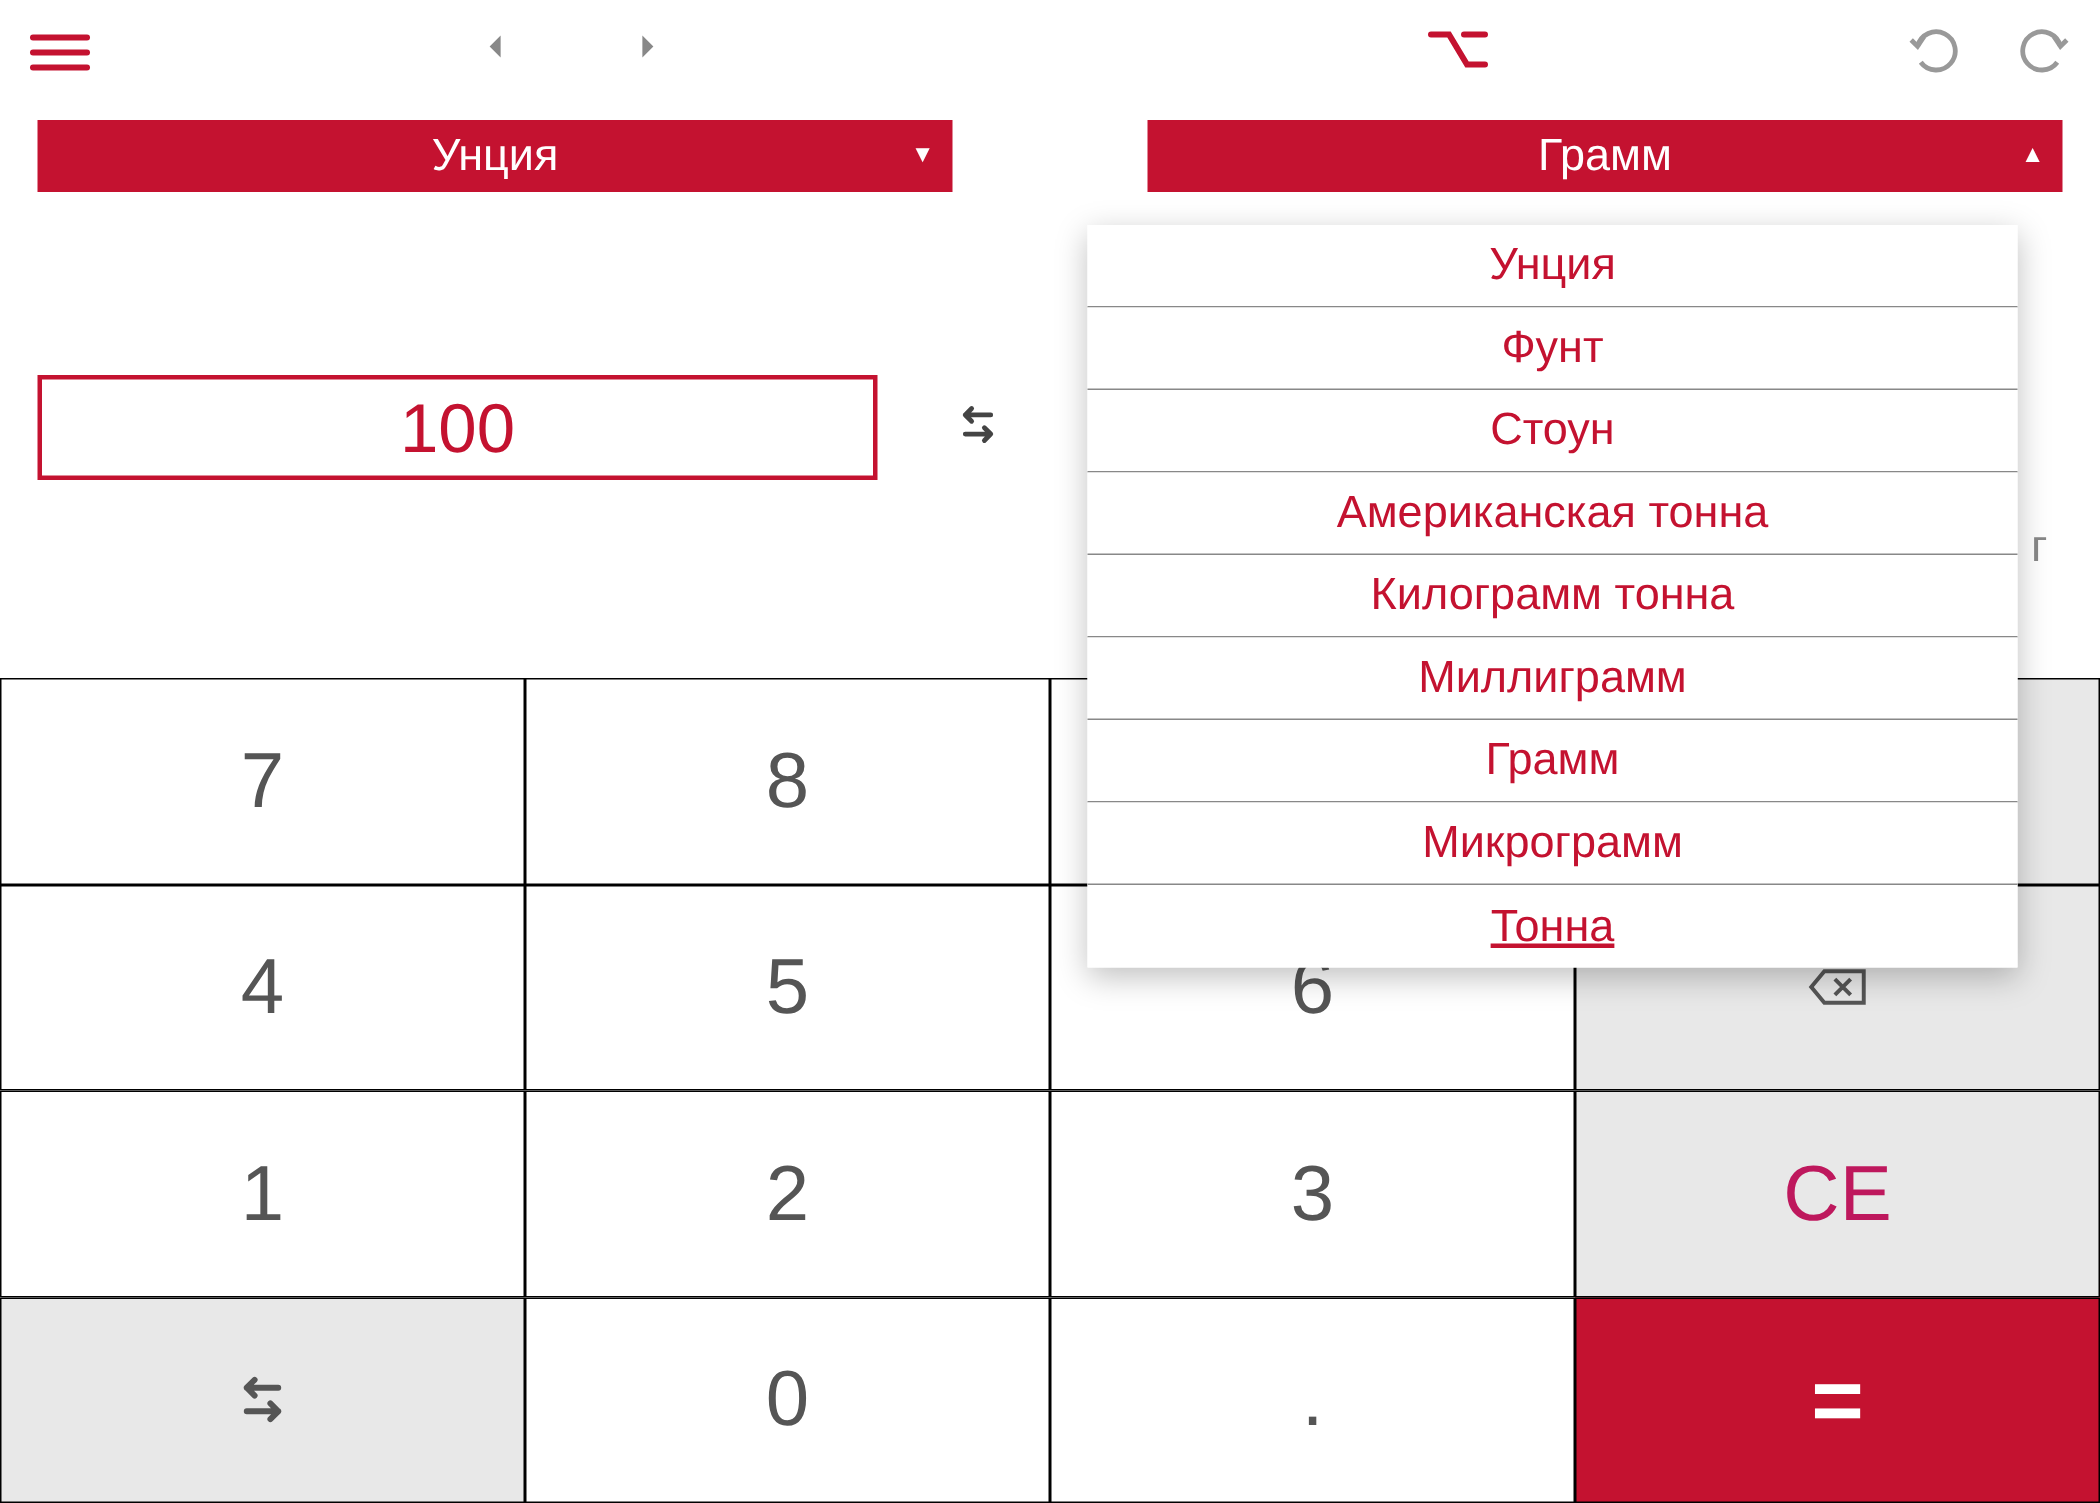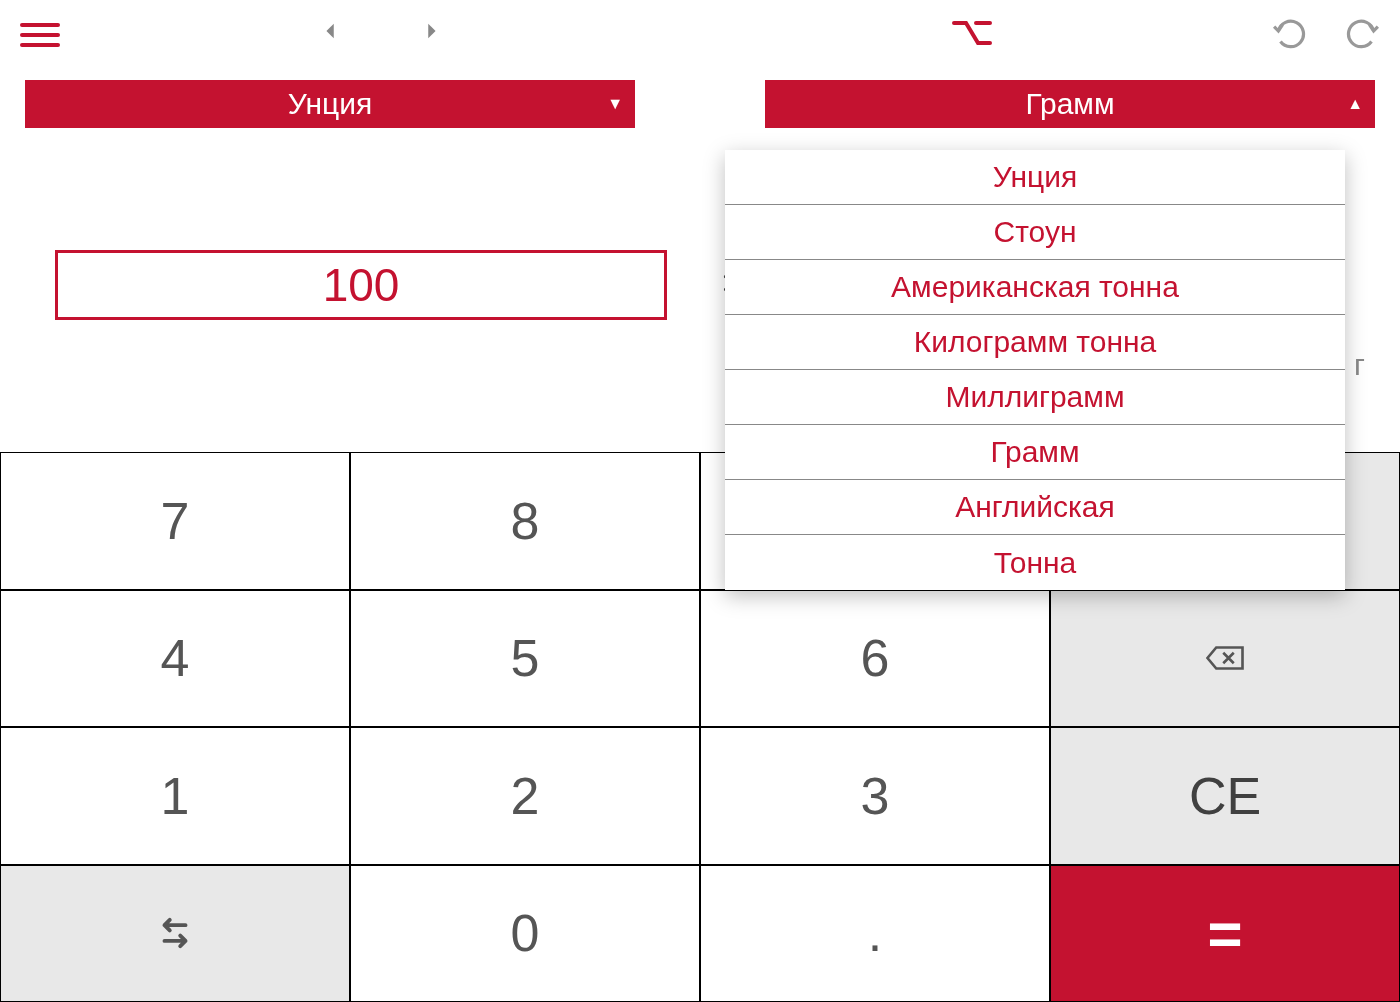--- a/index.html
+++ b/index.html
@@ -17,33 +17,33 @@
   .arrow-btn { width: 30px; height: 30px; cursor: pointer; color: #888; }
   
   .alt-icon { color: #c41230; font-size: 36px; font-weight: bold; cursor: pointer; margin-right: 280px; }
   .undo-icon, .redo-icon { color: #888; cursor: pointer; }
   
   .selectors { display: flex; padding: 10px 25px 0 25px; gap: 130px; position: relative; }
   .select-box { flex: 1; height: 48px; background: #c41230; color: #fff; display: flex; align-items: center; justify-content: center; font-size: 30px; position: relative; cursor: pointer; }
   .select-box .caret { position: absolute; right: 12px; font-size: 16px; }
   
   .values-row { display: flex; align-items: center; padding: 60px 25px 0 25px; gap: 40px; position: relative; }
-  .value-input { width: 612px; height: 70px; border: 3px solid #c41230; text-align: center; font-size: 46px; color: #c41230; background: #fff; outline: none; margin-left: 30px; }
+  .value-input { width: 560px; height: 70px; border: 3px solid #c41230; text-align: center; font-size: 46px; color: #c41230; background: #fff; outline: none; }
   .swap-btn { color: #444; cursor: pointer; margin-left: 10px; }
   .output-val { flex: 1; text-align: right; font-size: 30px; color: #888; padding-right: 10px; margin-top: 160px; }
   
   .keypad { position: absolute; left: 0; right: 0; bottom: 0; height: 550px; display: grid; grid-template-columns: repeat(4, 1fr); grid-template-rows: repeat(4, 1fr); }
   .key { border: 1px solid #000; display: flex; align-items: center; justify-content: center; font-size: 52px; color: #555; background: #fff; cursor: pointer; user-select: none; }
-  .key.fn { background: #e8e8e8; color: #404040; }
+  .key.fn { background: #e8e8e8; color: #be185d; }
   .key.eq { background: #c41230; color: #fff; font-size: 60px; font-weight: bold; }
   .key svg { width: 42px; height: 42px; }
   
   .dropdown { position: absolute; top: 80px; left: 725px; width: 620px; background: #fff; box-shadow: 0 6px 20px rgba(0,0,0,0.25); z-index: 100; }
   .dropdown-item { height: 55px; border-bottom: 1px solid #888; display: flex; align-items: center; justify-content: center; font-size: 30px; color: #c41230; cursor: pointer; background: #fff; }
-  .dropdown-item:last-child { border-bottom: none; }
+  .dropdown-item:last-child { border-bottom: none; text-decoration: underline; }
 </style>
 </head>
 <body>
 
 <div class="toolbar">
   <div class="tb-left">
     <div class="menu-icon">
       <span></span>
         <span></span>
         <span></span>
@@ -88,26 +88,27 @@
     <span>Унция</span>
     <span class="caret">▼</span>
   </div>
   <div class="select-box">
     <span>Грамм</span>
     <span class="caret">▲</span>
   </div>
 
   <div class="dropdown">
     <div class="dropdown-item">Унция</div>
+    <div class="dropdown-item">Фунт</div>
     <div class="dropdown-item">Стоун</div>
     <div class="dropdown-item">Американская тонна</div>
     <div class="dropdown-item">Килограмм тонна</div>
     <div class="dropdown-item">Миллиграмм</div>
     <div class="dropdown-item">Грамм</div>
-    <div class="dropdown-item">Английская</div>
+    <div class="dropdown-item">Микрограмм</div>
     <div class="dropdown-item">Тонна</div>
   </div>
 </div>
 
 <div class="values-row">
   <input class="value-input" value="100" style="">
   <div class="swap-btn">
     <svg viewBox="0 0 32 32" width="34" height="34">
       <path d="M8 10 L24 10 M8 10 L12 6 M8 10 L12 14" stroke="#444" stroke-width="3" fill="none" stroke-linecap="round"></path>
       <path d="M24 22 L8 22 M24 22 L20 18 M24 22 L20 26" stroke="#444" stroke-width="3" fill="none" stroke-linecap="round"></path>

